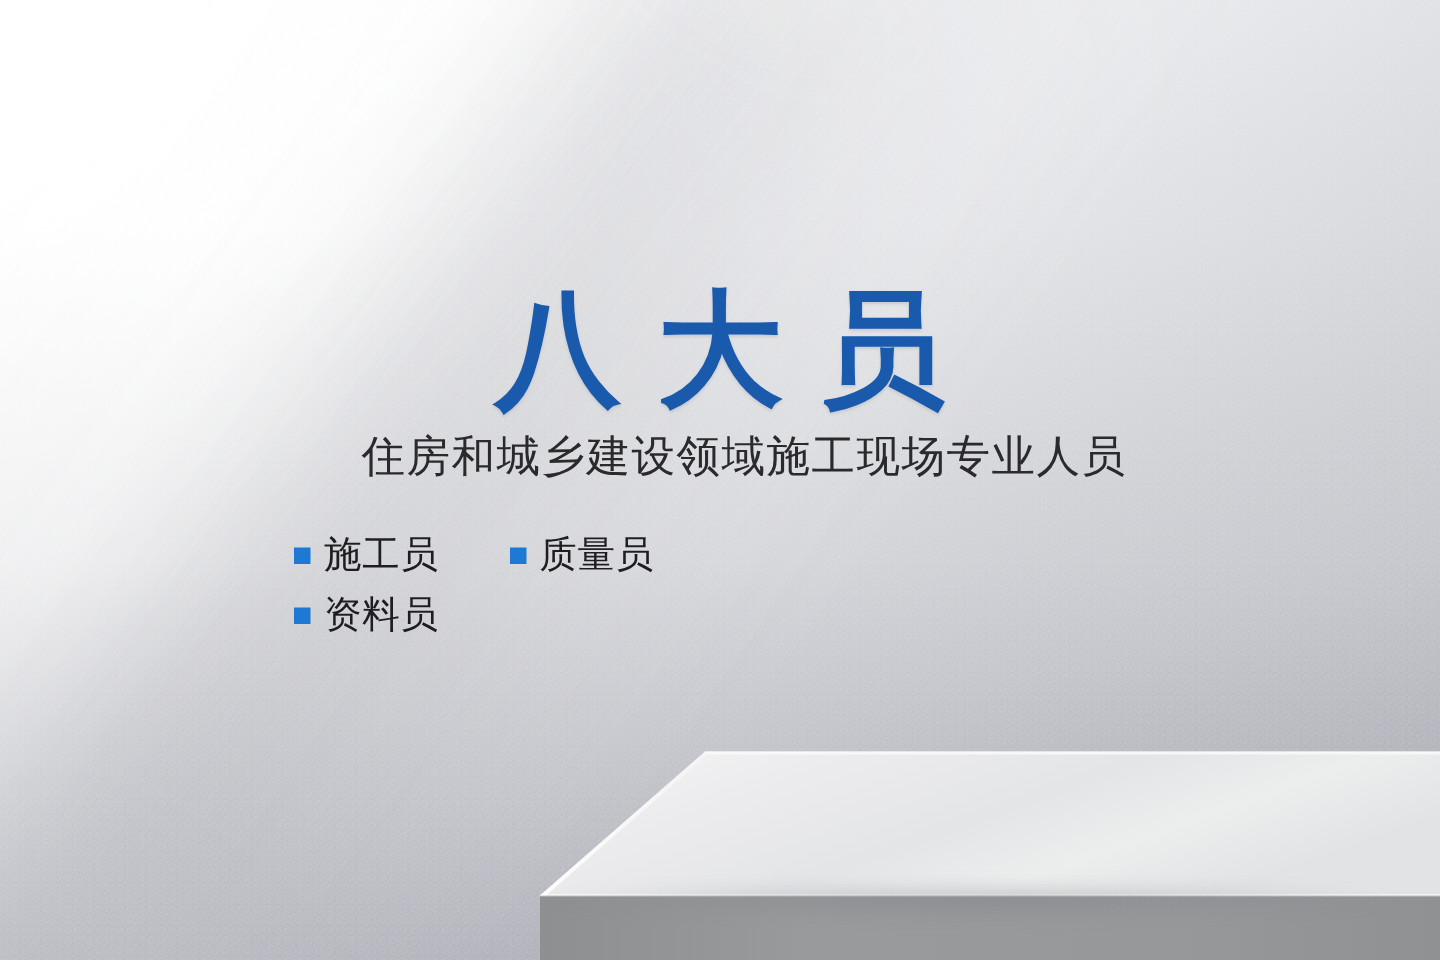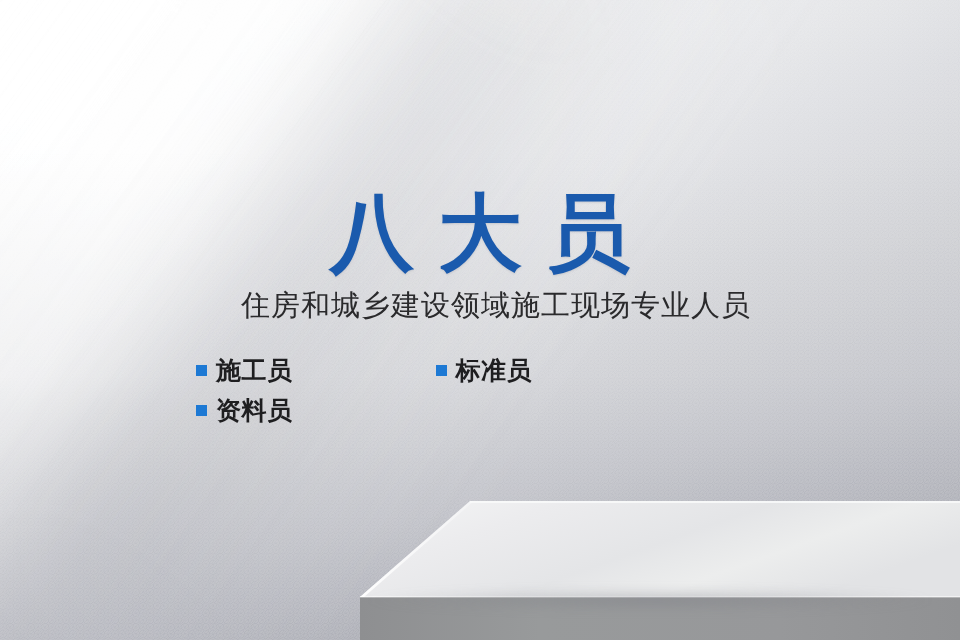--- a/index.html
+++ b/index.html
@@ -209,21 +209,21 @@
   .role-bullet {
     width: 11px;
     height: 11px;
     background: #1d79d4;
     margin-right: 9px;
     flex: 0 0 auto;
   }
   .role-label {
     font-size: 25px;
     line-height: 30px;
-    font-weight: 700;
+    font-weight: 400;
     color: #1e1e20;
     letter-spacing: 0.5px;
   }
   .gap-a { width: 47px; flex: 0 0 auto; }
   .gap-b { width: 48px; flex: 0 0 auto; }
   .gap-c { width: 48px; flex: 0 0 auto; }
   .gap-r2a { width: 46px; flex: 0 0 auto; }
   .gap-r2b { width: 46px; flex: 0 0 auto; }
 </style>
 </head>
@@ -284,26 +284,26 @@
     <div class="subtitle">住房和城乡建设领域施工现场专业人员</div>
 
     <div class="roles">
 
       <div class="role-row">
         <div class="role-item">
           <span class="role-bullet"></span>
           <span class="role-label">施工员</span>
         </div>
         <div class="gap-a"></div>
+        <div class="role-item">
+          <span class="role-bullet"></span>
+          <span class="role-label">质量员</span>
+        </div>
         <div class="gap-b"></div>
         <div class="gap-c"></div>
-        <div class="role-item">
-          <span class="role-bullet"></span>
-          <span class="role-label">标准员</span>
-        </div>
       </div>
 
       <div class="role-row">
         <div class="role-item">
           <span class="role-bullet"></span>
           <span class="role-label">资料员</span>
         </div>
         <div class="gap-r2a"></div>
         <div class="gap-r2b"></div>
       </div>

